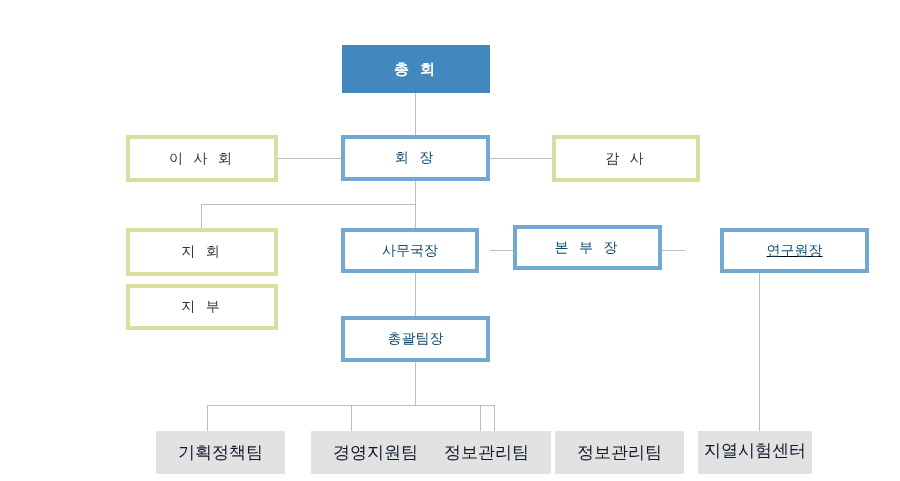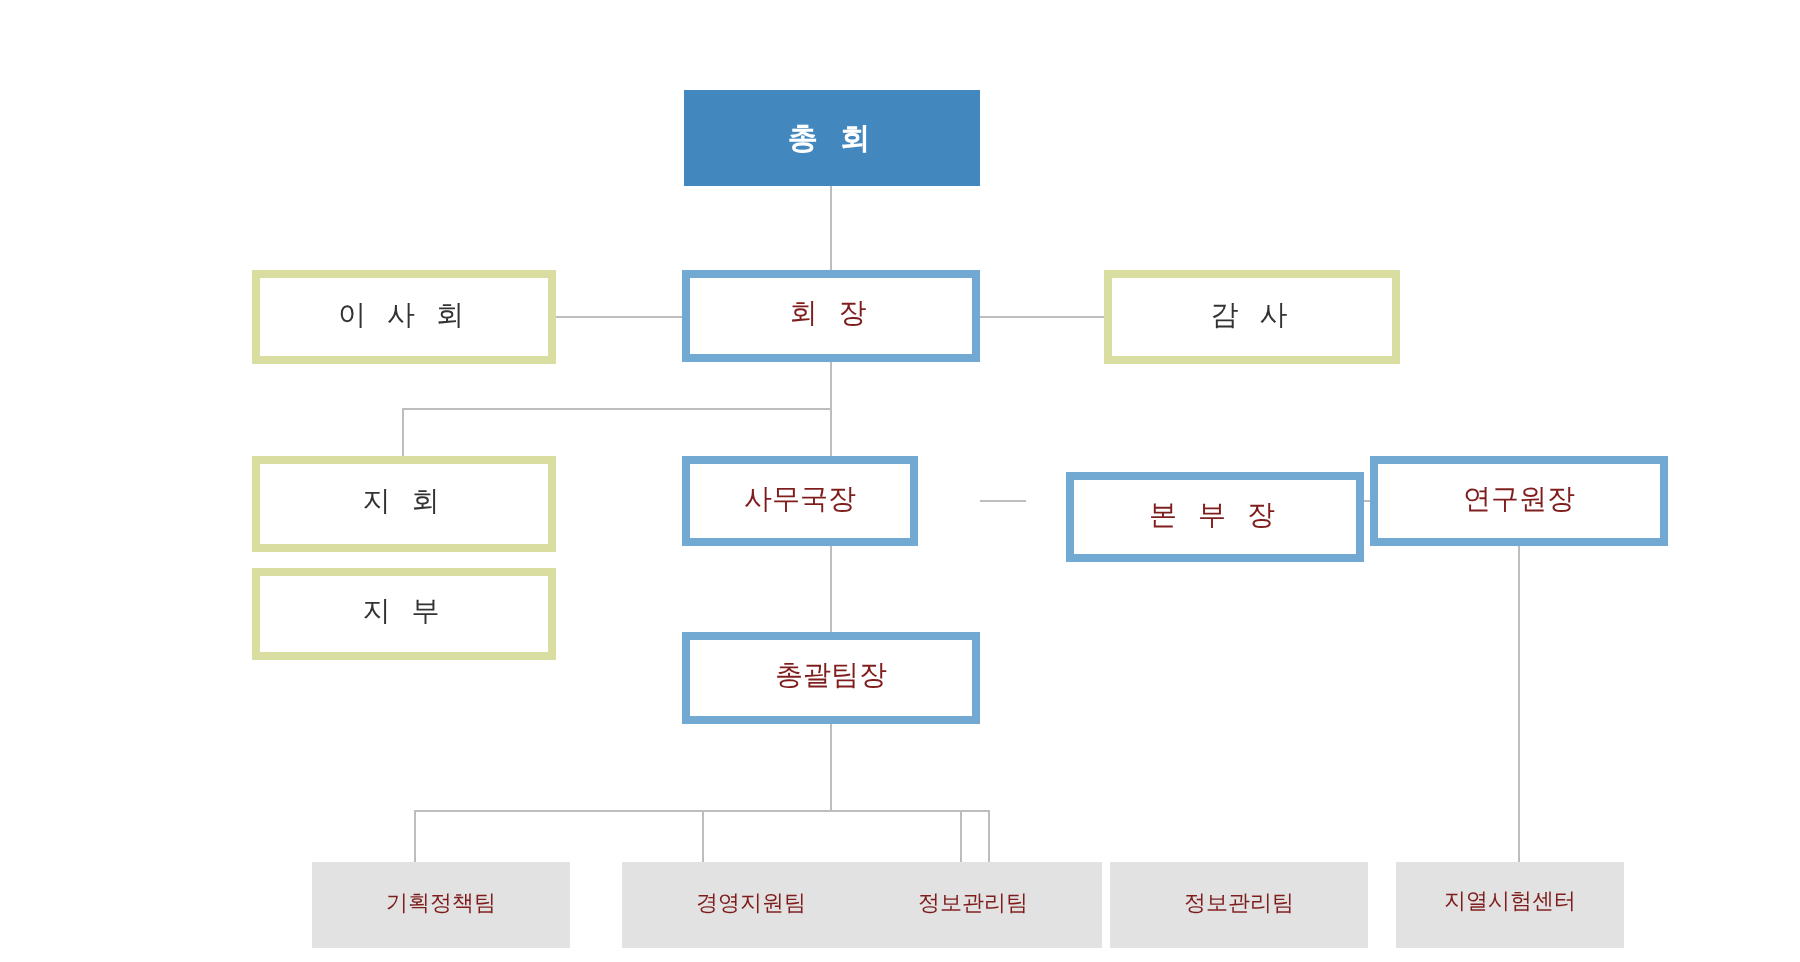--- a/index.html
+++ b/index.html
@@ -46,42 +46,42 @@
     font-weight: bold;
     letter-spacing: 3px;
   }
 
   
   .node.outline-blue {
     background: #ffffff;
     border: 4px solid #72a9d3;
   }
   .node.outline-blue .node-label {
-    color: #7f1d1d;
+    color: #0c4a6e;
     font-size: 14px;
   }
 
   
   .node.outline-olive {
     background: #ffffff;
     border: 4px solid #dadda0;
   }
   .node.outline-olive .node-label {
     color: #333333;
     font-size: 14px;
   }
 
   
   .node.flat-gray {
     background: #e2e2e2;
     border: none;
   }
   .node.flat-gray .node-label {
-    color: #7f1d1d;
-    font-size: 11px;
+    color: #0f172a;
+    font-size: 17px;
   }
 
   .letterspaced .node-label { letter-spacing: 3px; }
 
   
   .line {
     position: absolute;
     background: #bdbdbd;
     z-index: 1;
   }
@@ -137,29 +137,29 @@
   </div>
 
   <div class="node outline-olive letterspaced" style="left:552px; top:135px; width:148px; height:47px;">
     <span class="node-label">감 사</span>
   </div>
 
   <div class="node outline-olive letterspaced" style="left:126px; top:228px; width:152px; height:48px;">
     <span class="node-label">지 회</span>
   </div>
 
-  <div class="node outline-blue" style="left:341px; top:228px; width:118px; height:45px;">
+  <div class="node outline-blue" style="left:341px; top:228px; width:138px; height:45px;">
     <span class="node-label">사무국장</span>
   </div>
 
-  <div class="node outline-blue letterspaced" style="left:513px; top:236px; width:149px; height:45px;margin-left:20px;">
+  <div class="node outline-blue letterspaced" style="left:513px; top:225px; width:149px; height:45px;">
     <span class="node-label">본 부 장</span>
   </div>
 
-  <div class="node outline-blue" style="left:685px; top:228px; width:149px; height:45px;">
+  <div class="node outline-blue" style="left:720px; top:228px; width:149px; height:45px;text-decoration:underline;">
     <span class="node-label">연구원장</span>
   </div>
 
   <div class="node outline-olive letterspaced" style="left:126px; top:284px; width:152px; height:46px;">
     <span class="node-label">지 부</span>
   </div>
 
   <div class="node outline-blue" style="left:341px; top:316px; width:149px; height:46px;">
     <span class="node-label">총괄팀장</span>
   </div>

